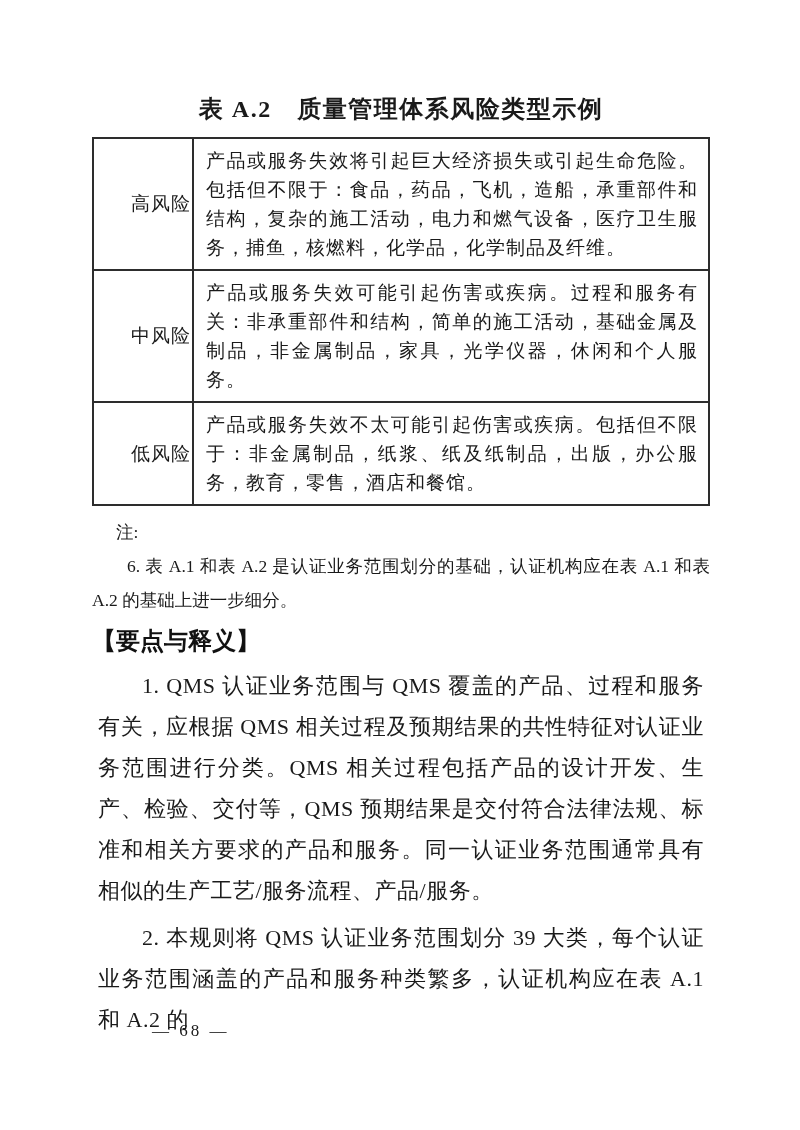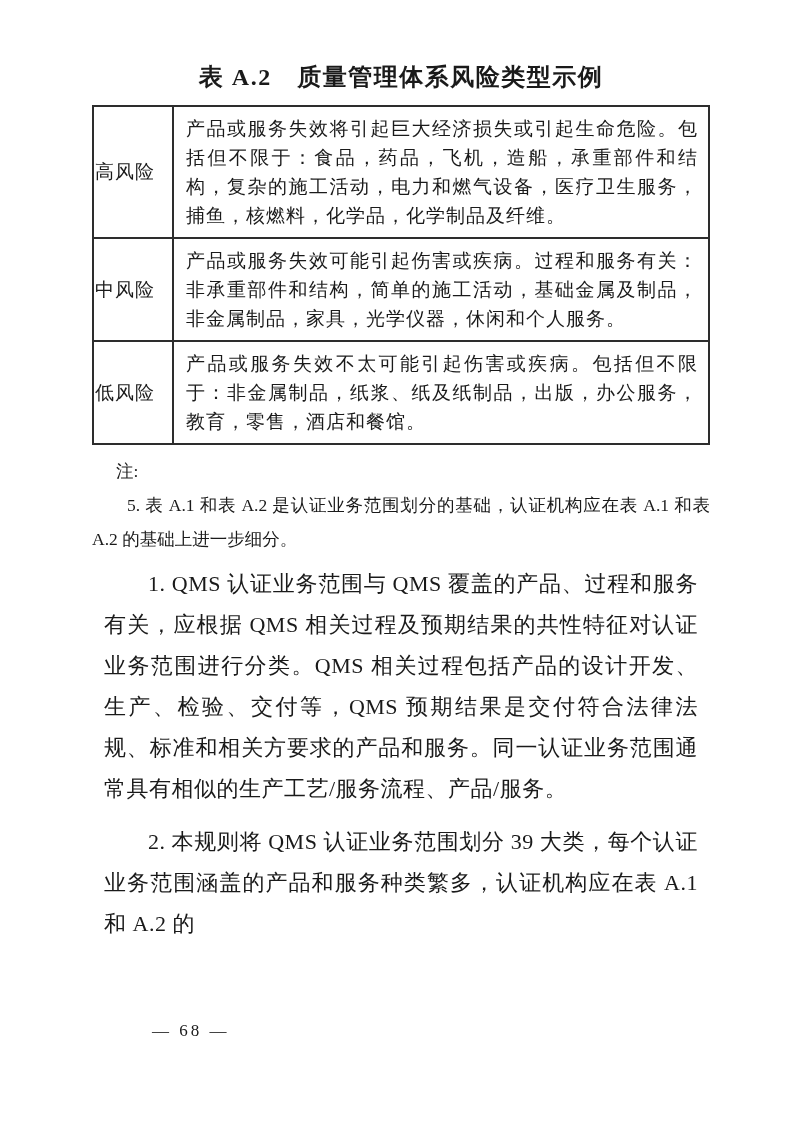--- a/index.html
+++ b/index.html
@@ -12,41 +12,41 @@
     overflow: hidden;
     color: #1a1a1a;
     font-family: "Liberation Serif", "DejaVu Serif", serif;
   }
   .content {
     margin-left: 92px;
     margin-right: 90px; 
   }
   .doc-title {
     margin: 0;
-    padding-top: 61px;
+    padding-top: 93px;
     text-align: center;
     font-size: 24px;
     font-weight: 700;
     letter-spacing: 1.5px;
     line-height: 32px;
     white-space: pre;
   }
   table.risk-table {
     border-collapse: collapse;
     width: 100%;
     margin-top: 12px;
     table-layout: fixed;
   }
   table.risk-table td {
     border: 2px solid #2d2d2d;
     vertical-align: middle;
   }
   td.label-cell {
-    width: 80px;
-    text-align: left;
+    width: 100px;
+    text-align: right;
     font-size: 19px;
     letter-spacing: 1px;
   }
   td.desc-cell {
     font-size: 19px;
     line-height: 29px;
     padding: 7px 10px 7px 12px;
     text-align: justify;
     text-justify: inter-ideograph;
     letter-spacing: 1px;
@@ -68,21 +68,21 @@
   }
   .section-heading {
     margin: 7px 0 0 0;
     font-family: "Liberation Sans", "DejaVu Sans", sans-serif;
     font-weight: 700;
     font-size: 24px;
     line-height: 34px;
     color: #111111;
   }
   .body-paragraph {
-    margin: 12px;
+    margin: 6px;
     font-size: 22px;
     line-height: 41px;
     text-indent: 2em;
     text-align: justify;
     text-justify: inter-ideograph;
     letter-spacing: 0.5px;
   }
   .body-paragraph.first {
     margin-top: 7px;
   }
@@ -115,23 +115,24 @@
       </tr>
       <tr>
         <td class="label-cell">低风险</td>
         <td class="desc-cell">产品或服务失效不太可能引起伤害或疾病。包括但不限于：非金属制品，纸浆、纸及纸制品，出版，办公服务，教育，零售，酒店和餐馆。</td>
       </tr>
     </tbody>
   </table>
 
   <div class="notes">
     <div class="notes-label">注:</div>
-    <p class="note-item">5. 表 A.1 和表 A.2 是认证业务范围划分的基础，认证机构应在表 A.1 和表 A.2 的基础上进一步细分。</p>
+    <p class="note-item">6. 表 A.1 和表 A.2 是认证业务范围划分的基础，认证机构应在表 A.1 和表 A.2 的基础上进一步细分。</p>
   </div>
 
+  <h3 class="section-heading">【要点与释义】</h3>
 
   <p class="body-paragraph first">1. QMS 认证业务范围与 QMS 覆盖的产品、过程和服务有关，应根据 QMS 相关过程及预期结果的共性特征对认证业务范围进行分类。QMS 相关过程包括产品的设计开发、生产、检验、交付等，QMS 预期结果是交付符合法律法规、标准和相关方要求的产品和服务。同一认证业务范围通常具有相似的生产工艺/服务流程、产品/服务。</p>
 
   <p class="body-paragraph">2. 本规则将 QMS 认证业务范围划分 39 大类，每个认证业务范围涵盖的产品和服务种类繁多，认证机构应在表 A.1 和 A.2 的</p>
 
 </div>
 
 <div class="page-footer">— 68 —</div>
 
 </body></html>

